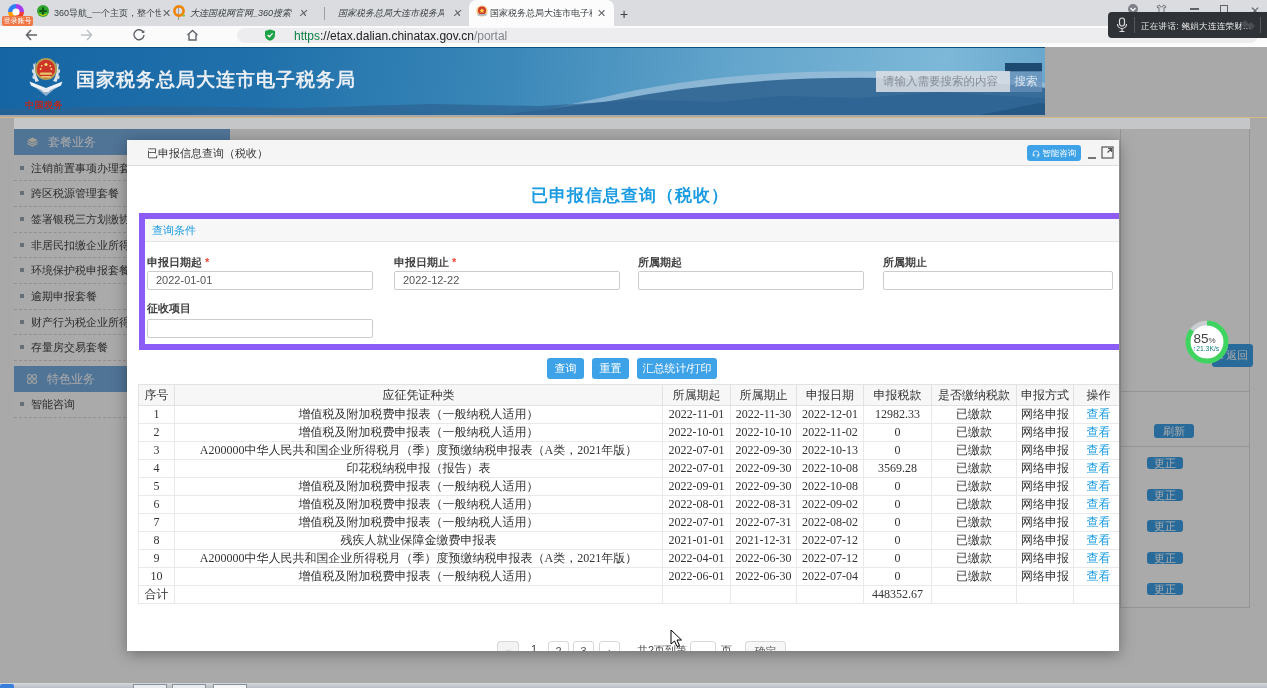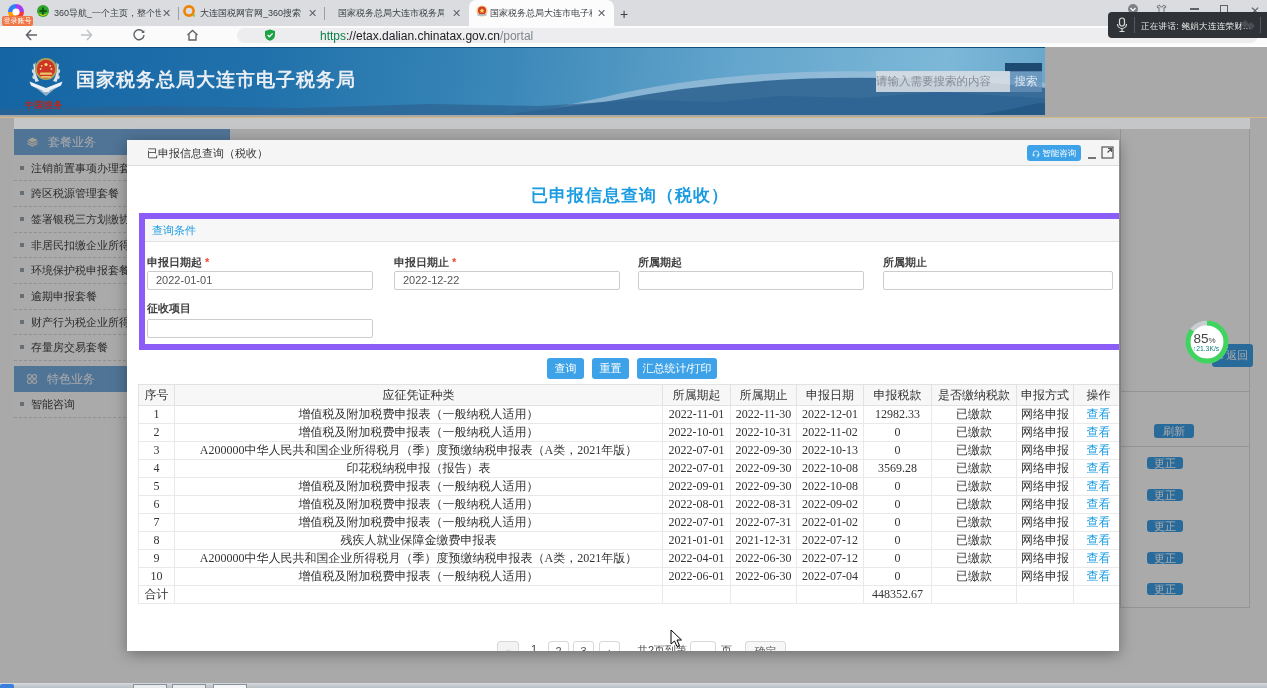--- a/index.html
+++ b/index.html
@@ -13,21 +13,21 @@
 .tab .tx{position:absolute;top:7px;color:#5f6368;font-size:11px;}
 .tabsep{position:absolute;top:7px;width:1px;height:13px;background:#9aa0a6;}
 #activetab{position:absolute;left:469px;top:0;width:145px;height:26px;background:#fcfcfc;border-radius:7px 7px 0 0;}
 #addrbar{position:absolute;left:0;top:26px;width:1267px;height:18px;background:#fbfbfb;}
 #pill{position:absolute;left:237px;top:27.5px;width:1021px;height:15px;border-radius:8px;background:#ededef;}
 #whitestrip{position:absolute;left:0;top:43.5px;width:1267px;height:3px;background:#fdfdfd;}
 
 #hdr{position:absolute;left:0;top:46.5px;width:1045px;height:68.5px;border-top:1.5px solid #10507e;background:linear-gradient(96deg,#1565a4 0%,#2071ab 25%,#3a87b8 48%,#63a5cc 70%,#7db8d8 90%,#68a7cc 100%);overflow:hidden;}
 #hdr .htitle{position:absolute;left:76px;top:19px;font-size:19px;font-weight:bold;color:#fff;letter-spacing:1px;z-index:2;}
 #zgsw{position:absolute;left:25px;top:99px;z-index:3;color:#b5281e;font-size:9px;font-weight:bold;letter-spacing:0.5px;white-space:nowrap;font-family:"Liberation Serif",serif;}
-#srch{position:absolute;left:876px;top:23px;width:134px;height:21px;background:rgba(218,222,228,0.88);font-size:11.5px;color:#858d96;line-height:21px;z-index:2;}
+#srch{position:absolute;left:876px;top:23px;width:134px;height:21px;background:rgba(218,222,228,0.88);font-size:11.5px;color:#858d96;line-height:21px;padding-left:7px;z-index:2;}
 #srchbtn{position:absolute;left:1010px;top:23px;width:32px;height:21px;background:rgba(105,145,185,0.75);color:#dfe8f0;font-size:11.5px;text-align:center;line-height:21px;z-index:2;}
 #welcome{position:absolute;left:1066px;top:27px;z-index:2;font-size:11px;color:#e8f0f6;white-space:nowrap;}
 
 #page{position:absolute;left:0;top:115px;width:1267px;height:568px;background:#fefefe;}
 .sbbar{position:absolute;left:14px;width:216px;height:26px;background:#79aee2;color:#fff;font-size:12px;line-height:26px;}
 .sbit{position:absolute;left:14px;width:216px;height:25.7px;background:#fff;border-bottom:1px dashed #d9d9d9;font-size:11px;color:#444;line-height:25.7px;}
 .sbit .blt{display:inline-block;width:4px;height:4px;background:#9aa7b0;margin:0 7px 2px 6px;}
 .rbtn{position:absolute;background:#3d9fe8;color:#fff;font-size:11px;text-align:center;border-radius:3px;}
 #backdrop{position:absolute;left:0;top:115px;width:1267px;height:568px;background:rgba(0,0,0,0.335);}
 
@@ -77,31 +77,31 @@
  <svg class="abs" style="left:1px;top:5px" width="12" height="12" viewBox="0 0 12 12">
       <circle cx="6" cy="6" r="6" fill="#2fa52f"></circle>
       <path d="M1 8 A6 6 0 0 0 11 8 A9 9 0 0 1 1 8Z" fill="#ffe000"></path>
       <path d="M5 2.5h2v2.5H9.5v2H7V9.5H5V7H2.5V5H5Z" fill="#0d5c12"></path>
     </svg>
  <div class="ttl" style="left:18px;width:107px;">360导航_一个主页，整个世界</div>
  <div class="tx" style="left:126px;">✕</div>
 </div>
 <div class="tabsep" style="left:178px;"></div>
 
-<div class="tab" style="left:182px;width:140px;">
+<div class="tab" style="left:172px;width:140px;font-style:italic;">
  <svg class="abs" style="left:1px;top:5px" width="12" height="12" viewBox="0 0 12 12">
       <circle cx="6" cy="6" r="4.6" fill="none" stroke="#f08300" stroke-width="2.6"></circle>
       <circle cx="10.8" cy="10.5" r="1.2" fill="#8bc43f"></circle>
     </svg>
  <div class="ttl" style="left:18px;width:104px;">大连国税网官网_360搜索</div>
  <div class="tx" style="left:126px;">✕</div>
 </div>
 <div class="tabsep" style="left:324px;"></div>
 
-<div class="tab" style="left:328px;width:138px;">
+<div class="tab" style="left:328px;width:138px;font-style:italic;">
  <div class="ttl" style="left:10px;width:106px;">国家税务总局大连市税务局</div>
  <div class="tx" style="left:124px;">✕</div>
 </div>
 
 <div class="tab" style="left:469px;width:145px;">
  <svg class="abs" style="left:7px;top:5px" width="12" height="12" viewBox="0 0 12 12">
       <circle cx="6" cy="6" r="5.6" fill="#f5c97e"></circle>
       <circle cx="6" cy="5.6" r="4" fill="#d03a2b"></circle>
       <path d="M6 3l.8 1.7 1.8.2-1.4 1.2.4 1.8L6 7l-1.6.9.4-1.8-1.4-1.2 1.8-.2Z" fill="#ffd84d"></path>
       <path d="M1.5 9.2h9v1.4h-9z" fill="#9db8d6"></path>
@@ -134,21 +134,21 @@
     <path d="M10.5 3.5 A5 5 0 1 0 11 6" stroke="#5f6368" stroke-width="1.4" fill="none"></path>
     <path d="M11.3 1v3h-3z" fill="#5f6368"></path>
   </svg>
 <svg class="abs" style="left:186px;top:29px" width="13" height="12" viewBox="0 0 13 12">
     <path d="M1.5 6 L6.5 1.5 11.5 6 M3 5.5 V11 H10 V5.5" stroke="#5f6368" stroke-width="1.4" fill="none"></path>
   </svg>
 <svg class="abs" style="left:264px;top:29px" width="12" height="12" viewBox="0 0 12 12">
     <path d="M6 0.5 L11 2 V6 C11 9.2 8.8 10.9 6 11.8 C3.2 10.9 1 9.2 1 6 V2 Z" fill="#1ca345"></path>
     <path d="M3.6 6 L5.4 7.8 8.6 4.4" stroke="#fff" stroke-width="1.3" fill="none"></path>
   </svg>
-<div class="abs" style="left:294px;top:28.5px;font-size:12px;color:#202124;margin-left:26px;"><span style="color:#0b8043">https</span>://etax.dalian.chinatax.gov.cn<span style="color:#80868b">/portal</span></div>
+<div class="abs" style="left:294px;top:28.5px;font-size:12px;color:#202124;"><span style="color:#0b8043">https</span>://etax.dalian.chinatax.gov.cn<span style="color:#80868b">/portal</span></div>
 <div id="whitestrip"></div>
 
 <div id="hdr">
   <svg class="abs" style="left:0;top:0" width="1267" height="67" viewBox="0 0 1267 67" preserveAspectRatio="none">
     <defs>
       <linearGradient id="mgA" x1="0" y1="0" x2="0" y2="1">
         <stop offset="0" stop-color="#9cc0d8" stop-opacity="0.5"></stop>
         <stop offset="1" stop-color="#5e93b8" stop-opacity="0.55"></stop>
       </linearGradient>
       <linearGradient id="mgB" x1="0" y1="0" x2="0" y2="1">
@@ -295,21 +295,21 @@
           <td>2022-12-01</td>
           <td>12982.33</td>
           <td>已缴款</td>
           <td>网络申报</td>
           <td><a>查看</a></td>
         </tr>
    <tr>
           <td>2</td>
           <td>增值税及附加税费申报表（一般纳税人适用）</td>
           <td>2022-10-01</td>
-          <td>2022-10-31</td>
+          <td>2022-10-10</td>
           <td>2022-11-02</td>
           <td>0</td>
           <td>已缴款</td>
           <td>网络申报</td>
           <td><a>查看</a></td>
         </tr>
    <tr>
           <td>3</td>
           <td>A200000中华人民共和国企业所得税月（季）度预缴纳税申报表（A类，2021年版）</td>
           <td>2022-07-01</td>
@@ -351,21 +351,21 @@
           <td>0</td>
           <td>已缴款</td>
           <td>网络申报</td>
           <td><a>查看</a></td>
         </tr>
    <tr>
           <td>7</td>
           <td>增值税及附加税费申报表（一般纳税人适用）</td>
           <td>2022-07-01</td>
           <td>2022-07-31</td>
-          <td>2022-01-02</td>
+          <td>2022-08-02</td>
           <td>0</td>
           <td>已缴款</td>
           <td>网络申报</td>
           <td><a>查看</a></td>
         </tr>
    <tr>
           <td>8</td>
           <td>残疾人就业保障金缴费申报表</td>
           <td>2021-01-01</td>
           <td>2021-12-31</td>

